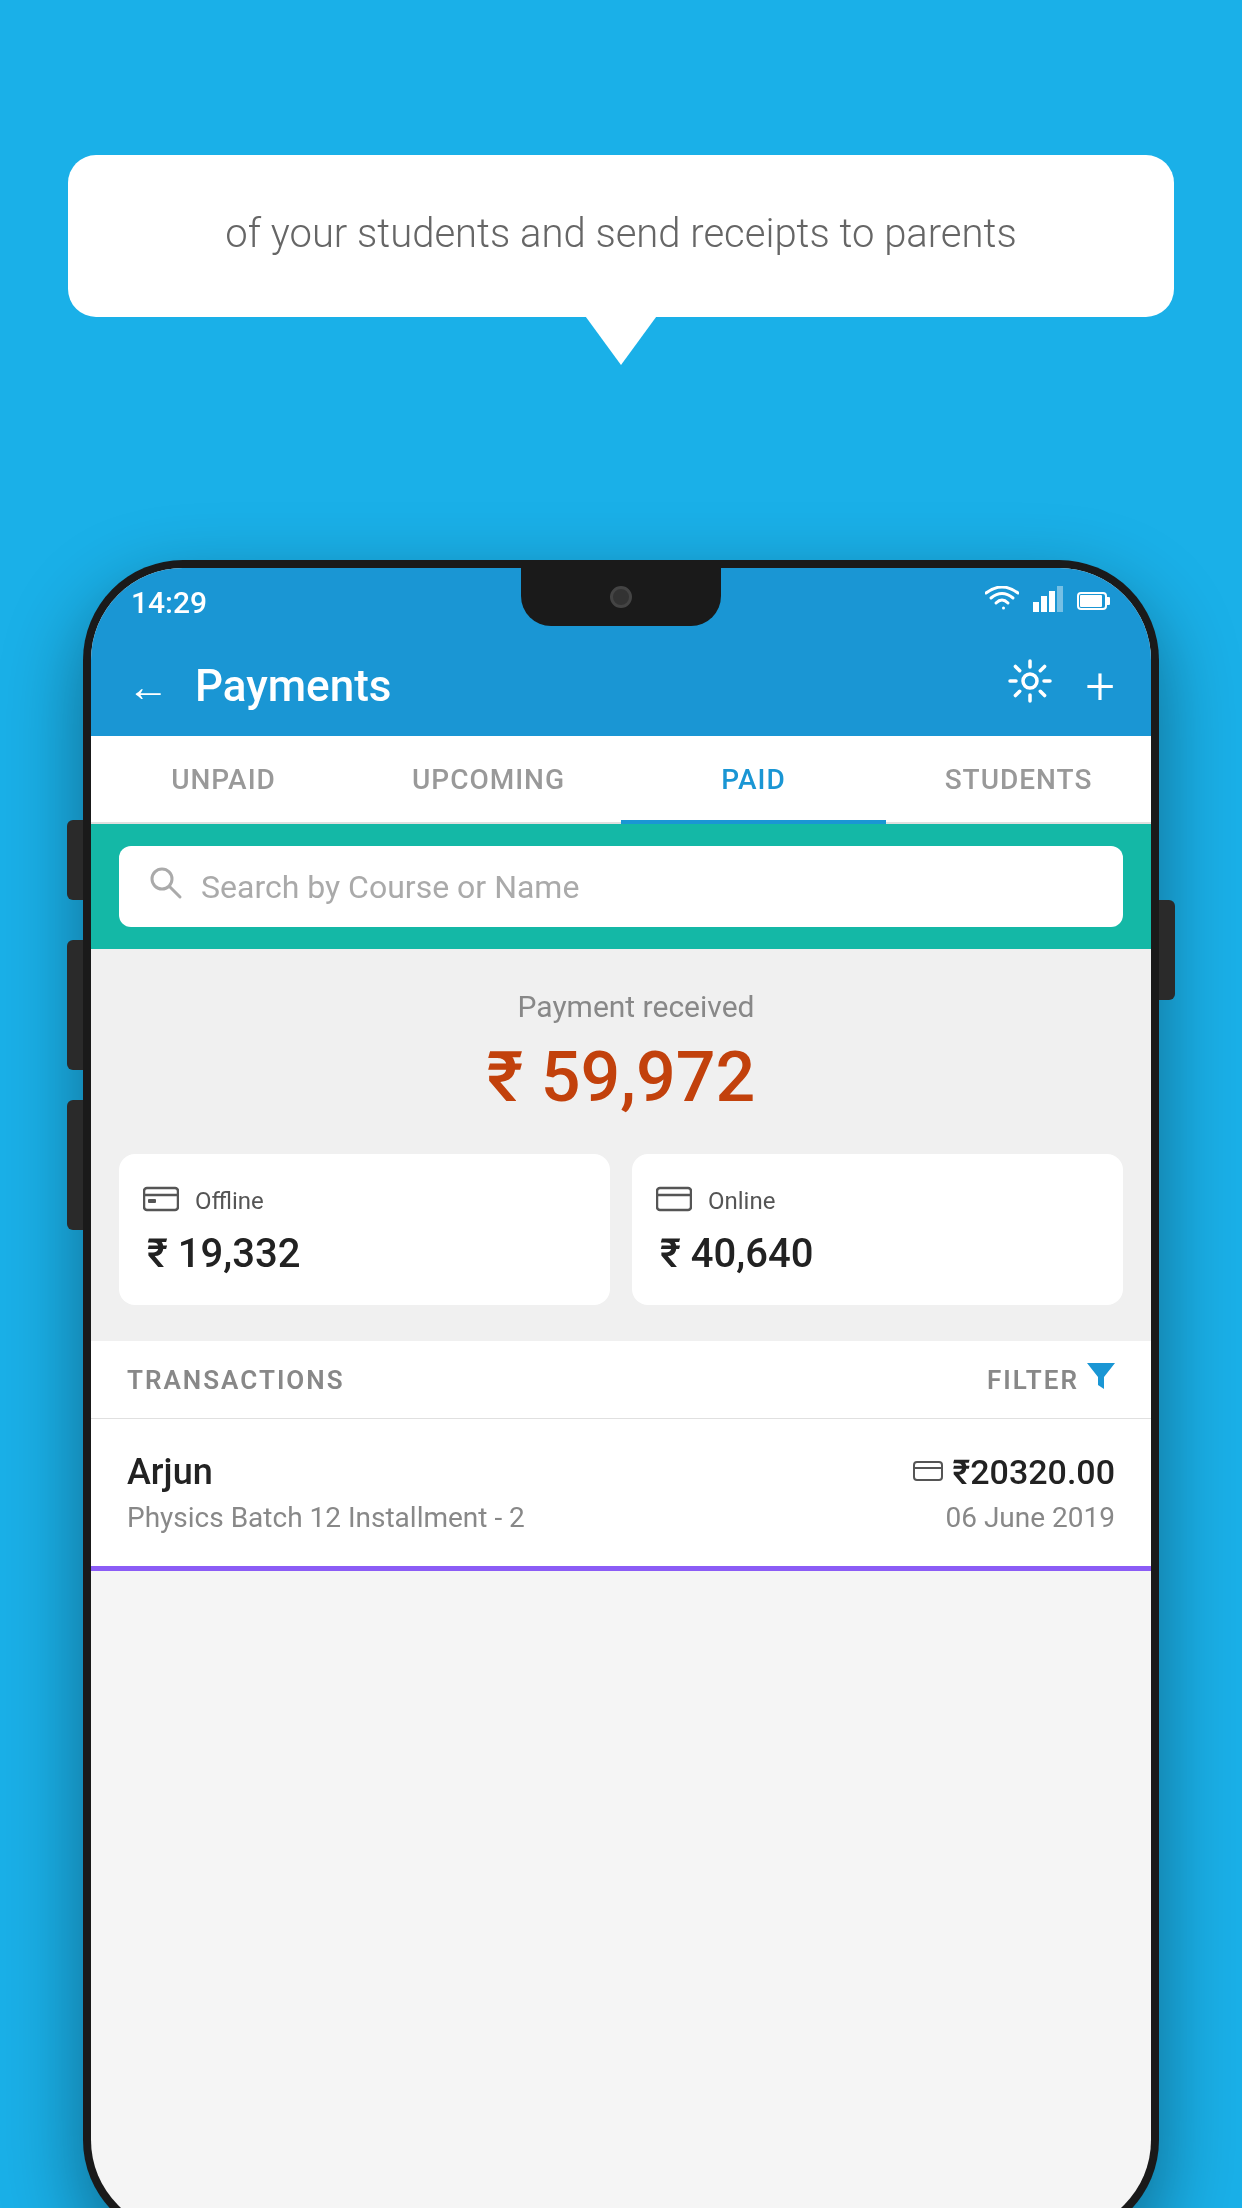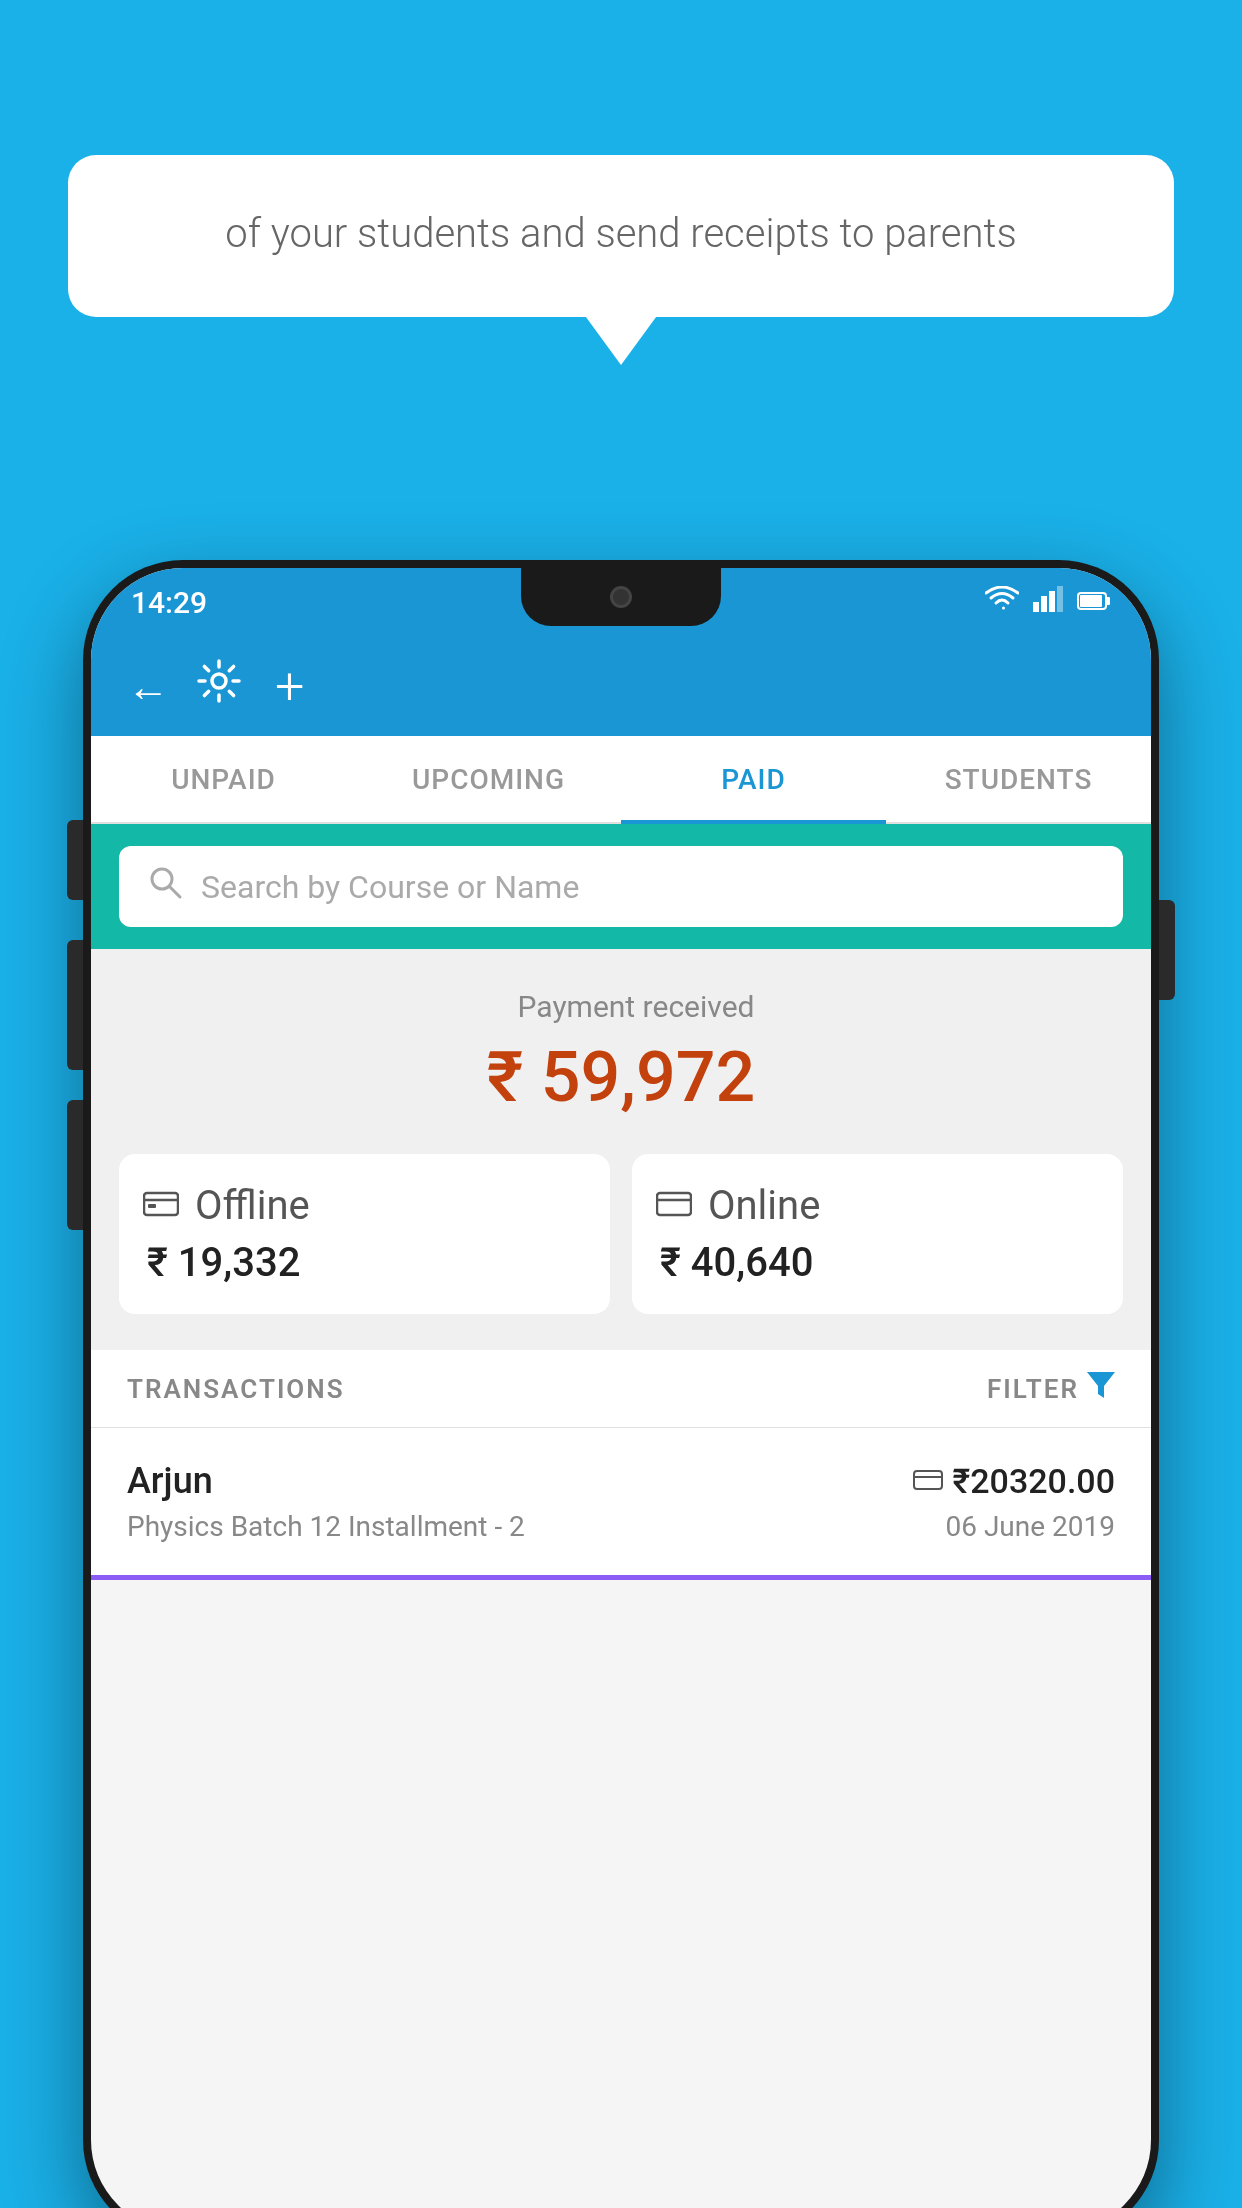--- a/index.html
+++ b/index.html
@@ -241,21 +241,21 @@
     .card-row {
       display: flex;
       align-items: center;
       gap: 16px;
     }
     .card-icon {
       font-size: 32px;
       color: #555;
     }
     .card-label {
-      font-size: 40px;
+      font-size: 24px;
       color: #555;
     }
     .card-amount {
       font-size: 40px;
       font-weight: 500;
       color: #222;
       padding-left: 4px;
     }
 
     
@@ -419,20 +419,21 @@
             <rect x="1" y="2" width="28" height="16" rx="3" stroke="white" stroke-width="2"></rect>
             <rect x="29" y="6" width="4" height="8" rx="1" fill="white"></rect>
             <rect x="3" y="4" width="22" height="12" rx="1" fill="white"></rect>
           </svg>
         </span>
       </div>
     </div>
 
     <div class="app-header">
       <span class="back-arrow">←</span>
+      <span class="header-title">Payments</span>
       <div class="header-icons">
         <span class="header-icon">
           <svg width="48" height="48" viewBox="0 0 48 48" fill="none">
             <circle cx="24" cy="24" r="7" stroke="white" stroke-width="3.5"></circle>
             <path d="M24 4 L24 10M24 38 L24 44M4 24 L10 24M38 24 L44 24M9.4 9.4 L13.7 13.7M34.3 34.3 L38.6 38.6M38.6 9.4 L34.3 13.7M13.7 34.3 L9.4 38.6" stroke="white" stroke-width="3.5" stroke-linecap="round"></path>
           </svg>
         </span>
         <span class="header-icon" style="font-size:52px; font-weight:300;">+</span>
       </div>
     </div>

